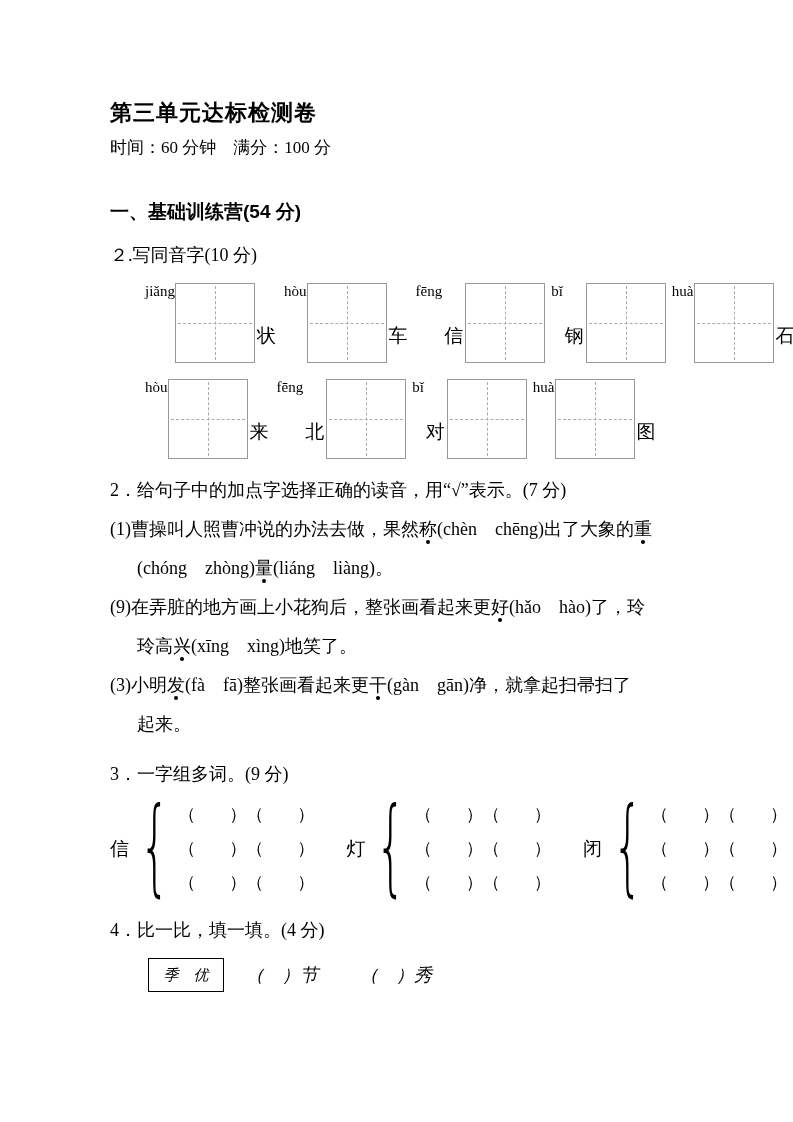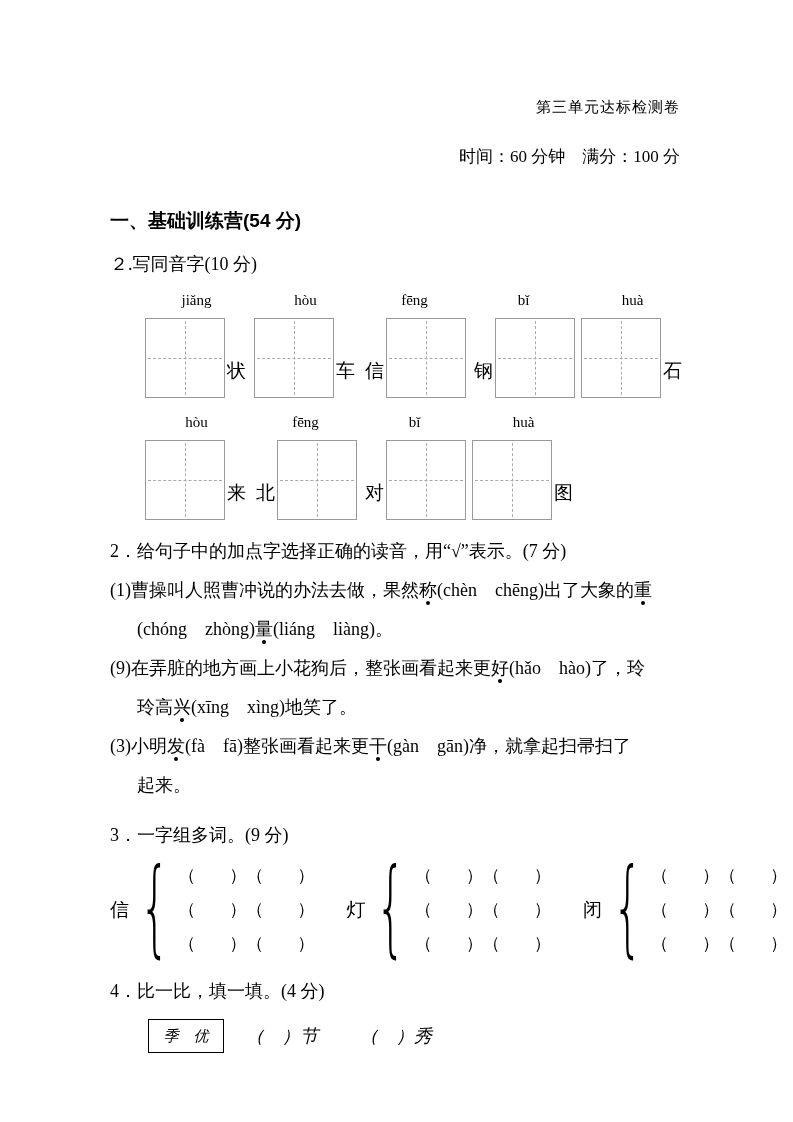--- a/index.html
+++ b/index.html
@@ -4,28 +4,28 @@
 <style>
   * { margin: 0; padding: 0; box-sizing: border-box; }
   html, body { background: #ffffff; }
   body {
     width: 793px; height: 1122px;
     font-family: "Liberation Serif", "DejaVu Serif", serif;
     color: #000; overflow: hidden;
   }
   .page { width: 793px; height: 1122px; padding: 98px 113px 0 110px; background: #fff; }
 
-  .title { text-align: right; font-size: 15px; font-weight: 400; letter-spacing: 1px; }
-  .meta { text-align: right; font-size: 17px; margin-top: 28px; }
+  .title { text-align: left; font-size: 22px; font-weight: 700; letter-spacing: 1px; }
+  .meta { text-align: left; font-size: 17px; margin-top: 8px; }
   .section { font-family: "Liberation Sans", "DejaVu Sans", sans-serif; font-size: 19px; font-weight: 700; margin-top: 40px; }
   .qlabel { font-size: 18px; margin-top: 18px; }
 
   
   .pair-row { display: flex; gap: 6px; margin-left: 35px; margin-top: 16px; }
-  .unit { display: flex; flex-direction: column; }
+  .unit { display: flex; flex-direction: row; }
   .py { font-size: 15px; text-align: center; margin-bottom: 7px; height: 19px; }
   .unit-row { display: flex; align-items: center; }
   .tzg { width: 80px; height: 80px; border: 1px solid #999; position: relative; flex: 0 0 auto; background: #fff; }
   .tzg::before { content: ""; position: absolute; left: 2px; right: 2px; top: 50%; border-top: 1px dashed #aaa; }
   .tzg::after  { content: ""; position: absolute; top: 2px; bottom: 2px; left: 50%; border-left: 1px dashed #aaa; }
   .uchar { font-size: 19px; padding: 0 2px; margin-top: 26px; }
   .uchar:empty { display: none; }
 
   
   .q2block { margin-top: 12px; }

